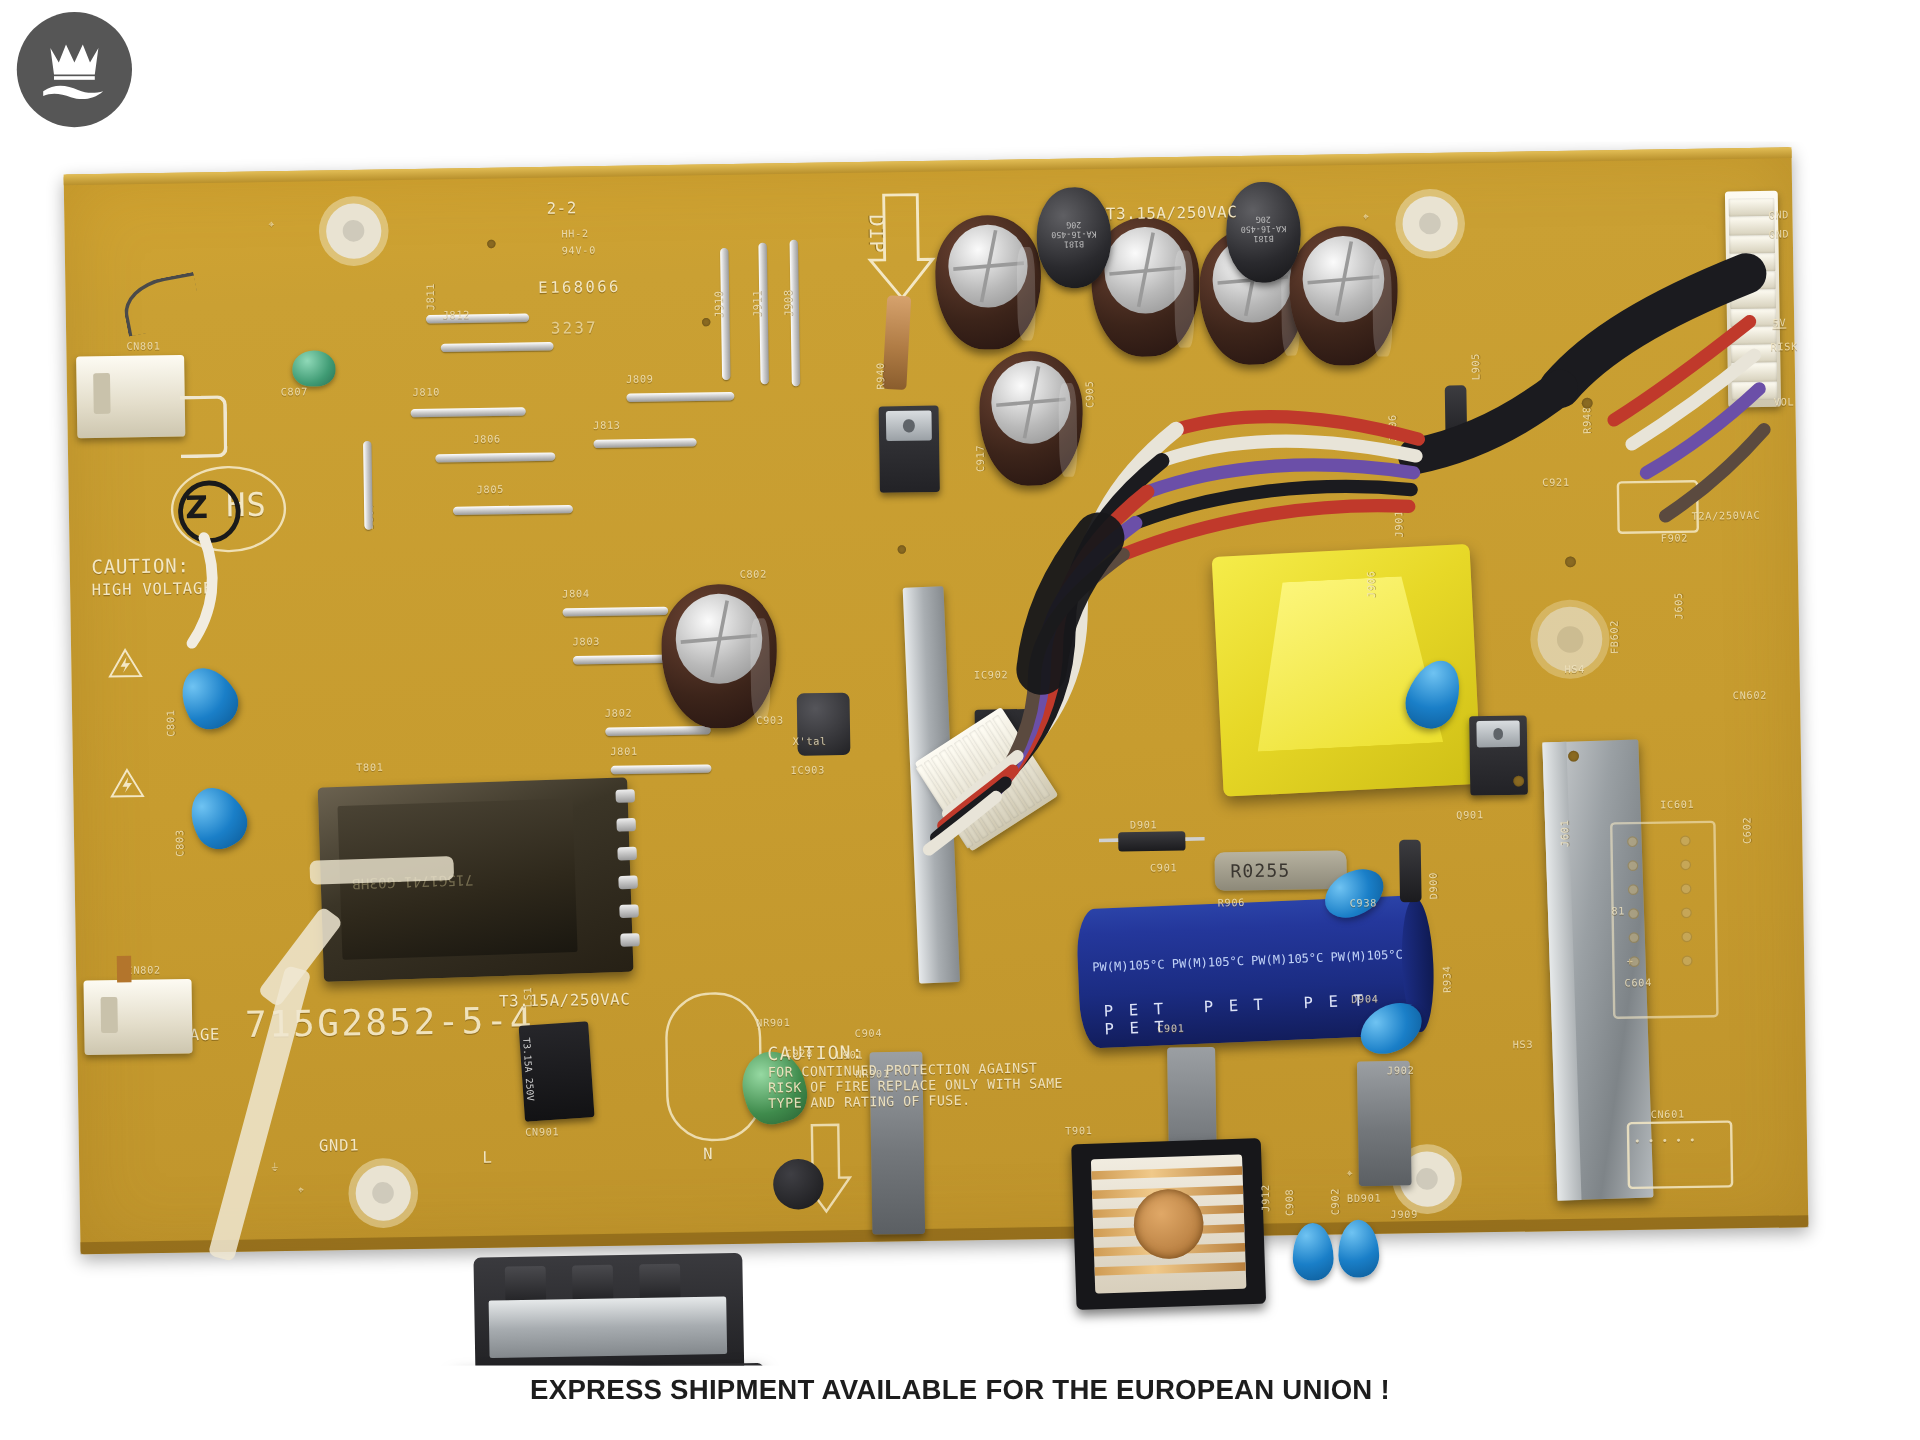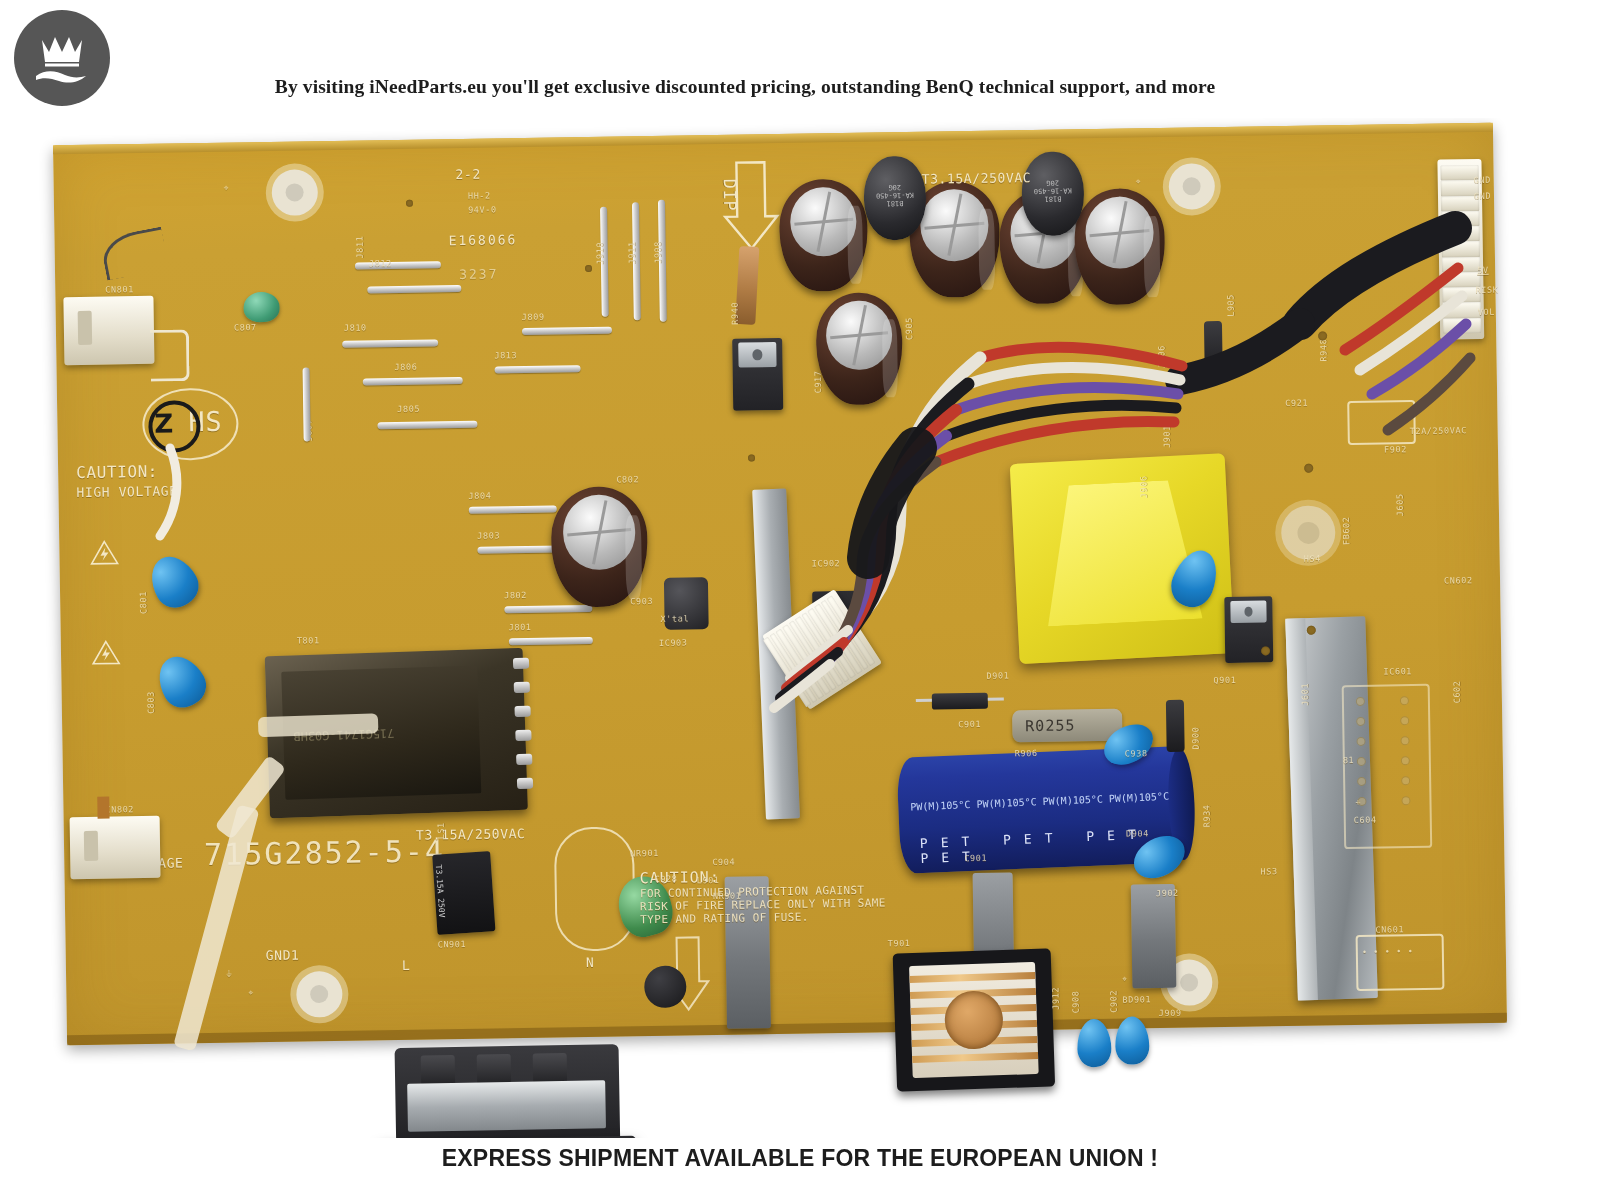--- a/index.html
+++ b/index.html
@@ -204,21 +204,20 @@
 <div id="header">
 
   <div id="crown-badge">
     <svg width="60" height="54" viewBox="0 0 60 54">
       <path d="M10 8 L17 20 L23 5 L30 20 L37 5 L43 20 L50 8 L47 30 L13 30 Z" fill="#ffffff"></path>
       <rect x="13" y="31.5" width="34" height="3" fill="#ffffff"></rect>
       <path d="M4 44 C14 37 24 39 33 43 C40 46 47 46 54 44 C46 51 36 52 27 49 C19 46 11 45 4 48 Z" fill="#ffffff"></path>
     </svg>
   </div>
 
-  <div id="promo-text">By visiting iNeedParts.eu you'll get exclusive discounted pricing, outstanding BenQ technical support, and more</div>
 
 </div>
 
 <div id="photo">
 
   <div id="pcb">
     <div class="edge-dark"></div>
 
     <div class="mount" style="left:218px;top:28px;width:46px;height:46px;">
         <i></i>
@@ -439,21 +438,21 @@
     <div class="bluecap tilt" style="left:1068px;top:710px;width:54px;height:38px;border-radius:50%;"></div>
     <div class="bluecap" style="left:1010px;top:890px;width:34px;height:48px;"></div>
     <div class="bluecap" style="left:1048px;top:888px;width:34px;height:48px;"></div>
     <div class="silk xs rot" style="left:1004px;top:884px;">C908</div>
     <div class="silk xs rot" style="left:1042px;top:884px;">C902</div>
 
     <div class="axial diode" style="left:870px;top:562px;width:56px;height:16px;">
         <span class="lead l"></span>
         <span class="lead r"></span>
       </div>
-    <div class="silk xs" style="left:880px;top:540px;margin-left:45px;">D901</div>
+    <div class="silk xs" style="left:880px;top:552px;">D901</div>
 
     <div class="greyblk" style="left:660px;top:742px;width:44px;height:152px;"></div>
     <div class="silk xs" style="left:648px;top:722px;">C904</div>
     <div class="greyblk" style="left:908px;top:742px;width:40px;height:146px;"></div>
     <div class="silk xs" style="left:900px;top:722px;">C901</div>
     <div class="greyblk" style="left:1066px;top:756px;width:44px;height:104px;"></div>
     <div class="silk xs" style="left:1056px;top:866px;">BD901</div>
 
     <div id="lf">
       <div class="win">
@@ -554,21 +553,21 @@
         <i></i>
         <i></i>
         <i></i>
         <i></i>
         <i></i>
     </div>
     <div class="silk xs" style="left:1420px;top:52px;">GND</div>
     <div class="silk xs" style="left:1420px;top:68px;">GND</div>
     <div class="silk xs" style="left:1422px;top:142px;text-decoration:underline;">5V</div>
     <div class="silk xs" style="left:1420px;top:162px;">RISK</div>
-    <div class="silk xs" style="left:1422px;top:184px;">VOL</div>
+    <div class="silk xs" style="left:1422px;top:208px;">VOL</div>
 
     <div class="conn" style="left:718px;top:472px;width:86px;height:88px;transform:rotate(-32deg);"></div>
     <div class="conn-pins" style="left:716px;top:478px;width:84px;height:80px;transform:rotate(-32deg);">
       <i></i>
         <i></i>
         <i></i>
         <i></i>
         <i></i>
         <i></i>
         <i></i>

